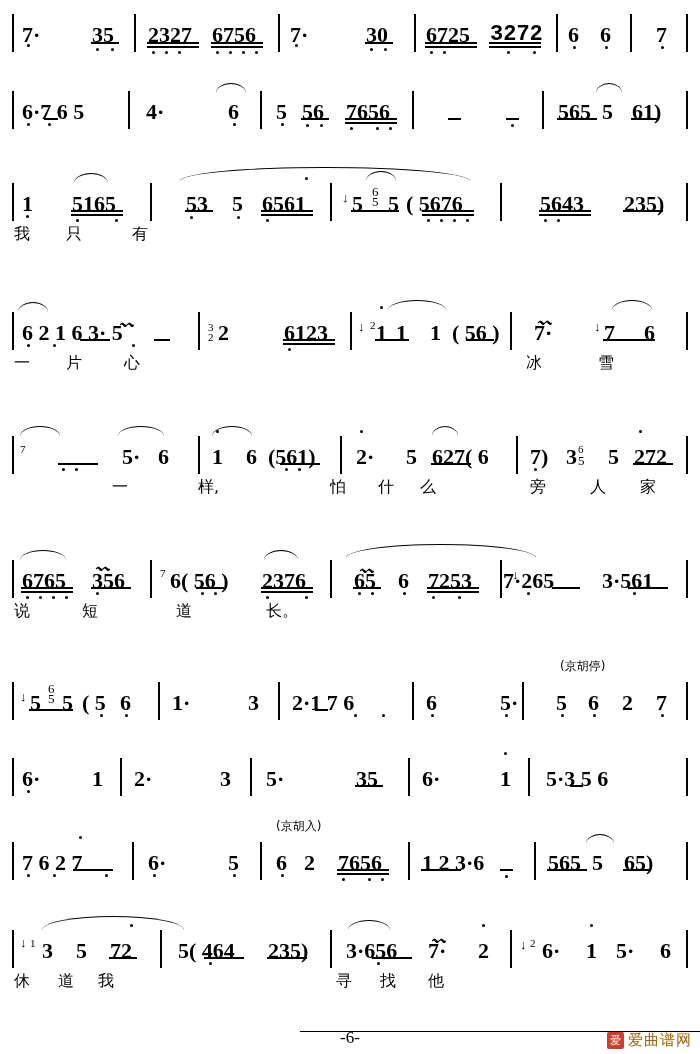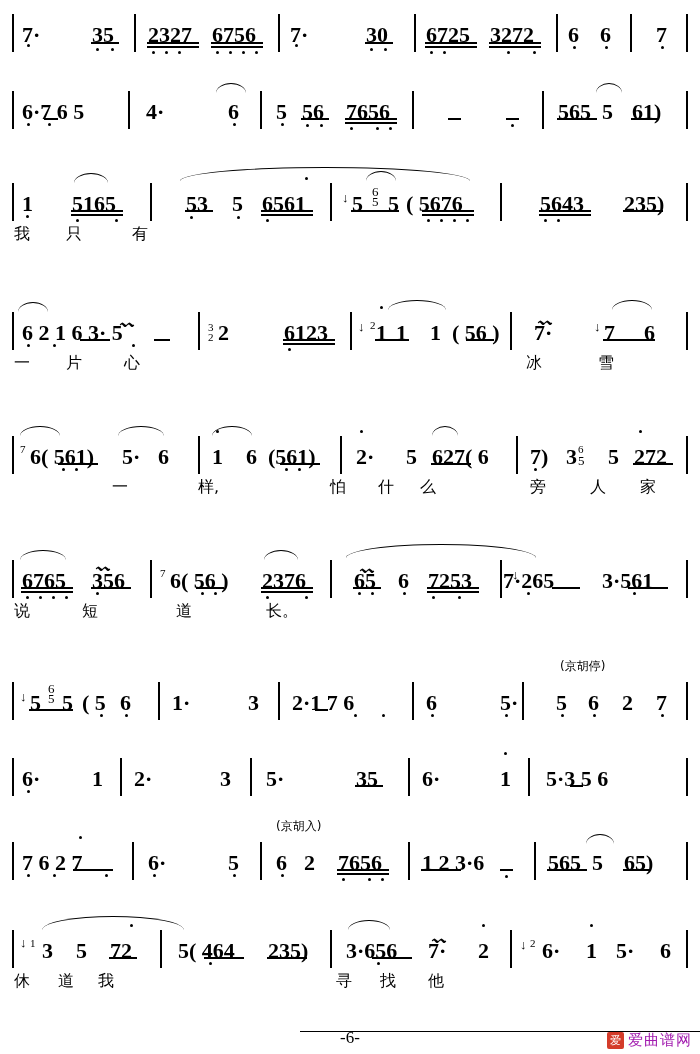--- a/index.html
+++ b/index.html
@@ -129,21 +129,21 @@
     height: 17px;
     background: #d43c2a;
     color: #fff;
     font-size: 11px;
     line-height: 17px;
     text-align: center;
     font-family: "DejaVu Sans", sans-serif;
     border-radius: 2px;
   }
   .wm-text {
-    color: #a21caf;
+    color: #a16207;
     font-size: 15px;
     font-family: "DejaVu Sans", sans-serif;
     letter-spacing: 1px;
   }
   .vib {
     font-size: 14px;
     letter-spacing: -1px;
   }
 </style>
 </head>
@@ -180,21 +180,21 @@
       <span class="g num" style="left:366px; top:4px;">30</span>
       <span class="underline" style="left:365px; top:34px; width:28px;"></span>
       <span class="dotu" style="left:370px; top:40px;"></span>
       <span class="dotu" style="left:384px; top:40px;"></span>
       <span class="bar" style="left:414px; top:6px; height:38px;"></span>
       <span class="g num" style="left:426px; top:4px;">6725</span>
       <span class="underline" style="left:425px; top:34px; width:52px;"></span>
       <span class="underline" style="left:425px; top:38px; width:52px;"></span>
       <span class="dotu" style="left:430px; top:43px;"></span>
       <span class="dotu" style="left:443px; top:43px;"></span>
-      <span class="g num" style="left:490px; top:4px;">3272</span>
+      <span class="g num" style="left:490px; top:4px;font-family:Liberation Mono, monospace;">3272</span>
       <span class="underline" style="left:489px; top:34px; width:52px;"></span>
       <span class="underline" style="left:489px; top:38px; width:52px;"></span>
       <span class="dotu" style="left:507px; top:43px;"></span>
       <span class="dotu" style="left:533px; top:43px;"></span>
       <span class="bar" style="left:556px; top:6px; height:38px;"></span>
       <span class="g num" style="left:568px; top:4px;">6</span>
       <span class="dotu" style="left:573px; top:38px;"></span>
       <span class="g num" style="left:600px; top:4px;">6</span>
       <span class="dotu" style="left:605px; top:38px;"></span>
       <span class="bar" style="left:630px; top:6px; height:38px;"></span>
@@ -346,21 +346,20 @@
       <span class="g cn" style="left:526px;">冰</span>
       <span class="g cn" style="left:598px;">雪</span>
     </div>
   </div>
 
   <div class="system" style="position:absolute; left:0; top:424px;">
     <div class="notes">
       <span class="bar" style="left:12px; top:12px; height:38px;"></span>
       <span class="g tiny" style="left:20px; top:2px;">7</span>
       <span class="slur" style="left:20px; top:2px; width:40px;"></span>
-      <span class="g num" style="left:30px; top:10px;">6( 561)</span>
       <span class="dotu" style="left:62px; top:44px;"></span>
       <span class="dotu" style="left:75px; top:44px;"></span>
       <span class="underline" style="left:58px; top:39px; width:40px;"></span>
       <span class="slur" style="left:118px; top:2px; width:46px;"></span>
       <span class="g num" style="left:122px; top:10px;">5·</span>
       <span class="g num" style="left:158px; top:10px;">6</span>
       <span class="bar" style="left:198px; top:12px; height:38px;"></span>
       <span class="g num" style="left:212px; top:10px;">1</span>
       <span class="dotu" style="left:216px; top:6px;"></span>
       <span class="slur" style="left:212px; top:2px; width:40px;"></span>

